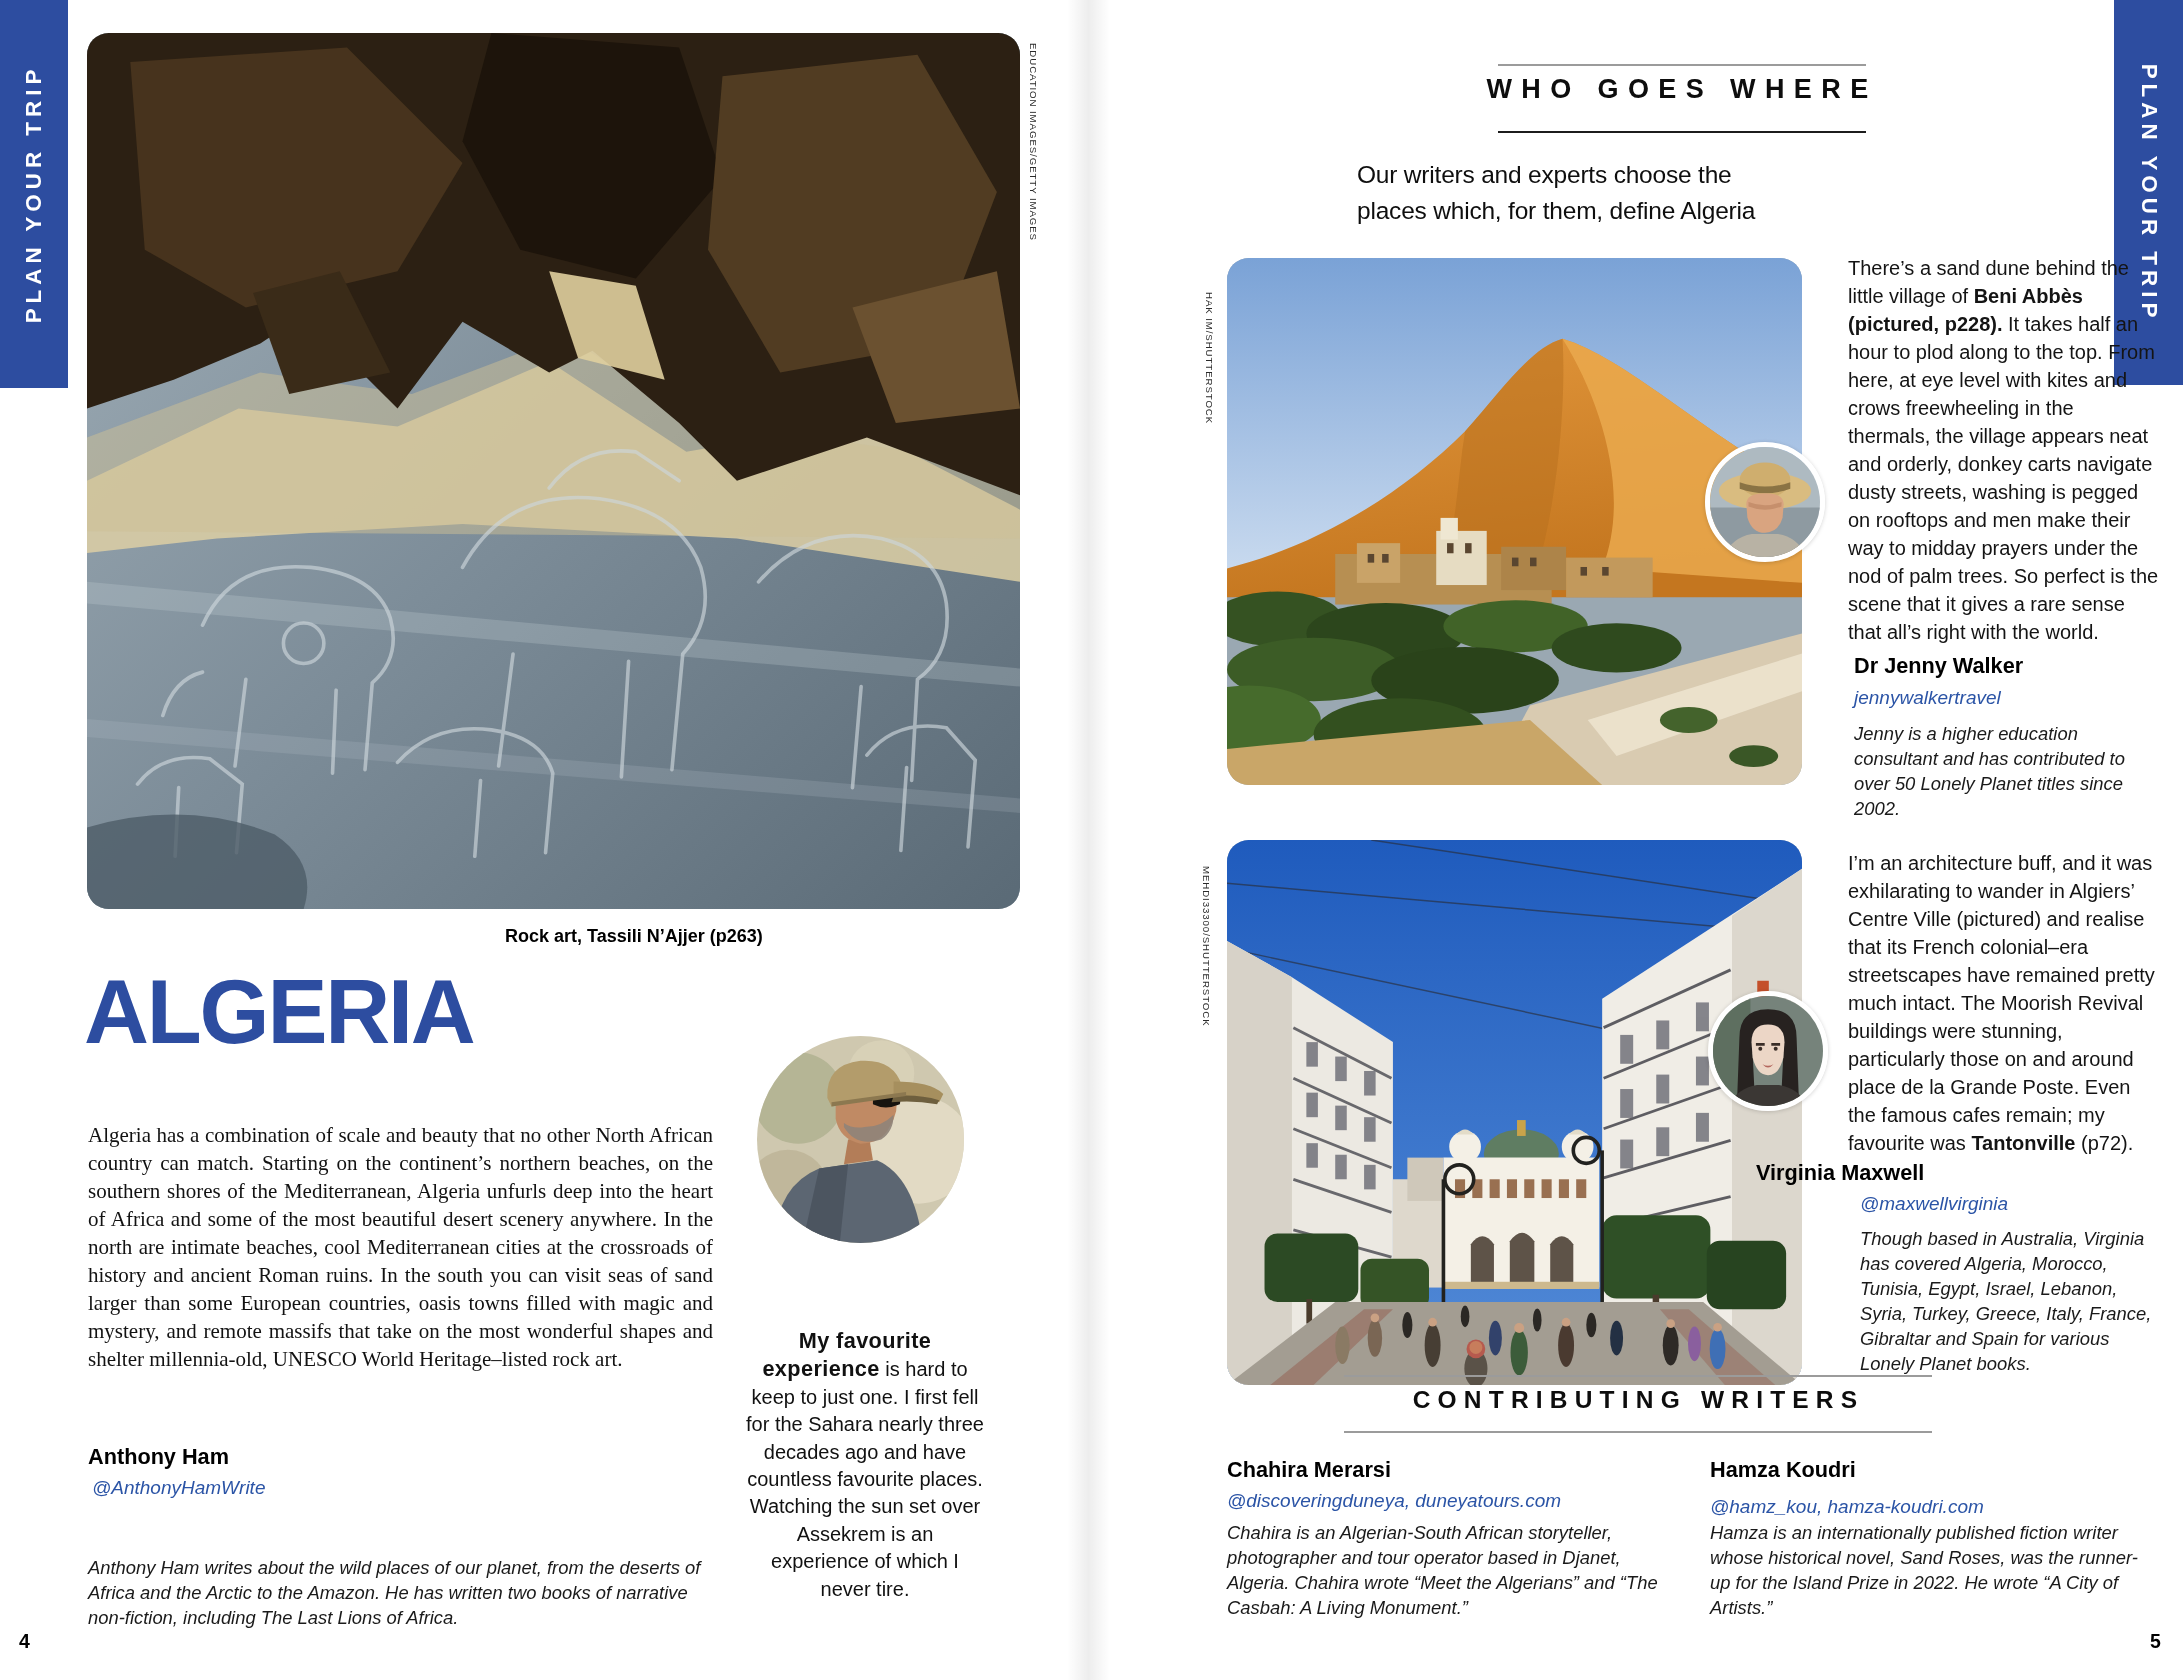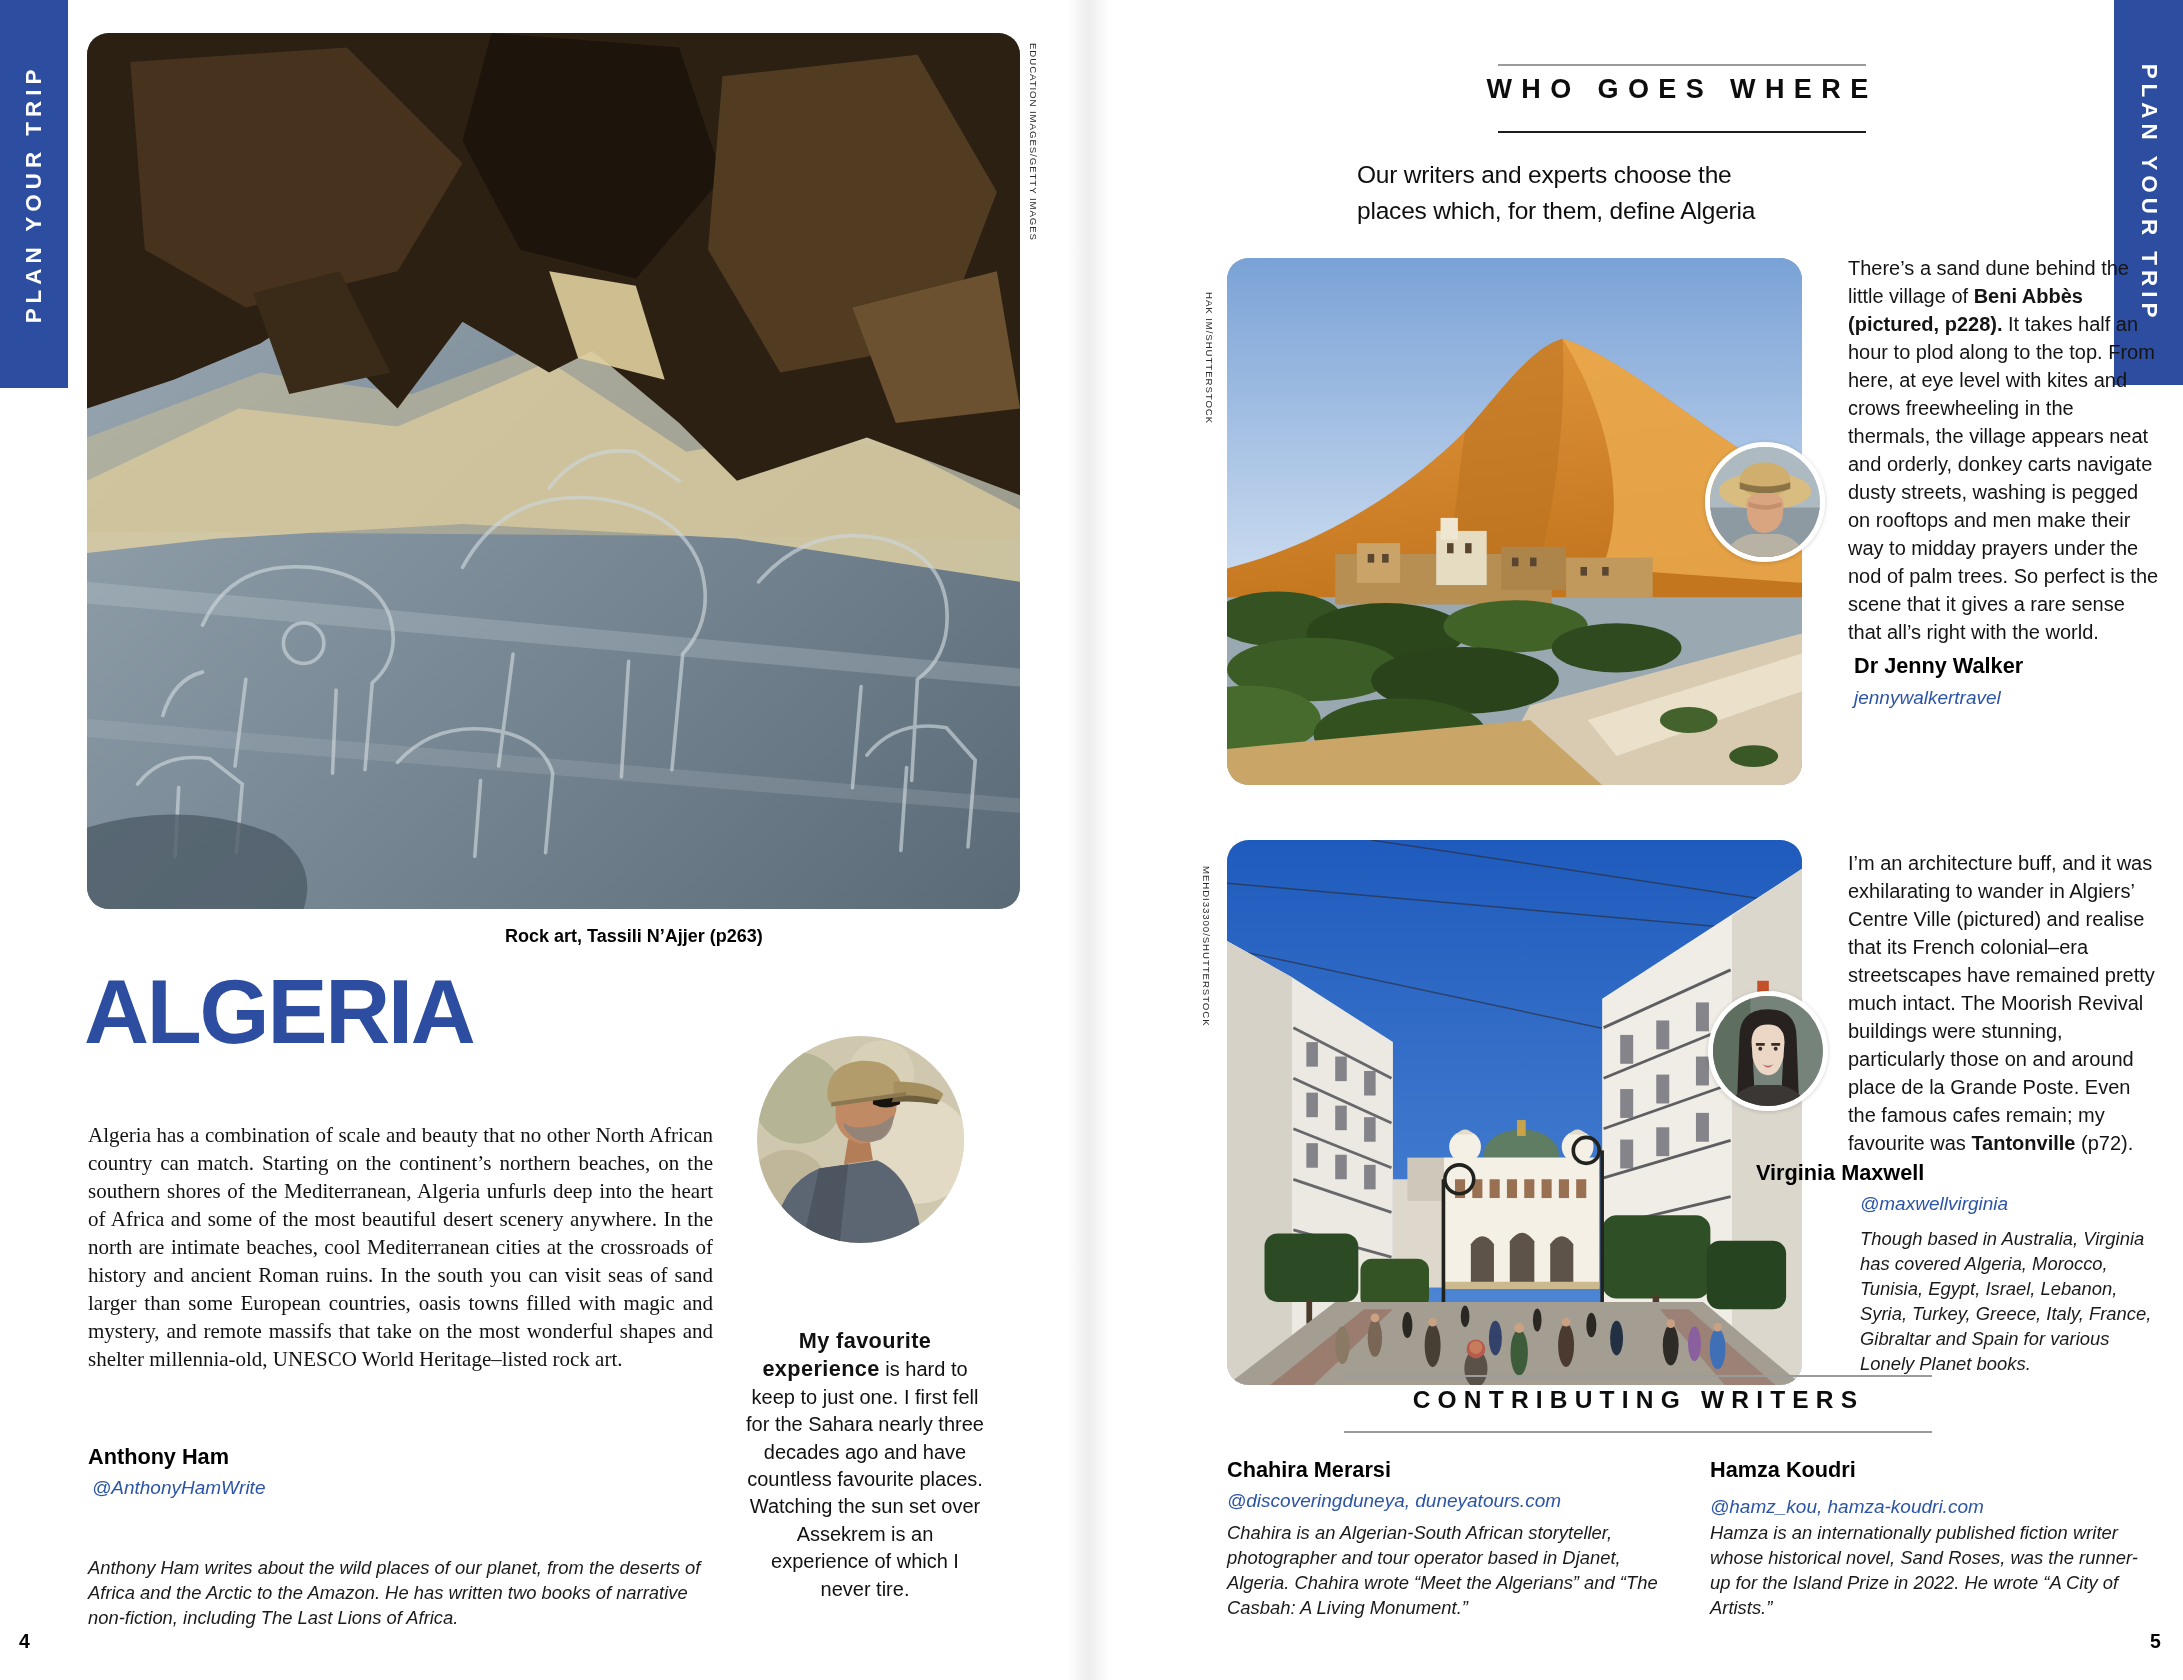--- a/index.html
+++ b/index.html
@@ -235,20 +235,21 @@
       <path d="M33,52 Q33,42 50,42 Q67,42 67,52 L66,64 Q62,78 50,78 Q38,78 34,64 Z" fill="#d9a480"></path>
       <path d="M35,50 Q50,56 65,50 L65,54 Q50,60 35,54 Z" fill="#b9825f" opacity="0.6"></path>
 
       <path d="M12,100 Q20,82 38,79 L62,79 Q80,82 88,100 Z" fill="#b8b2a4"></path>
     </svg>
   </div>
 
   <div class="abs writer-par" style="left:1848px;top:254px;width:312px;"><span>There’s a sand dune behind the little village of </span><span class="bseg">Beni Abbès</span><span> </span><span class="bseg">(pictured, p228).</span><span> It takes half an hour to plod along to the top. From here, at eye level with kites and crows freewheeling in the thermals, the village appears neat and orderly, donkey carts navigate dusty streets, washing is pegged on rooftops and men make their way to midday prayers under the nod of palm trees. So perfect is the scene that it gives a rare sense that all’s right with the world.</span></div>
   <div class="abs author-name" style="left:1854px;top:653px;">Dr Jenny Walker</div>
   <div class="abs handle" style="left:1854px;top:687px;">jennywalkertravel</div>
+  <div class="abs bio" style="left:1854px;top:721px;width:306px;">Jenny is a higher education consultant and has contributed to over 50 Lonely Planet titles since 2002.</div>
 
   <div class="abs photo" style="left:1227px;top:840px;width:575px;height:545px;">
     <svg viewBox="0 0 797 755" preserveAspectRatio="none">
       <defs>
         <linearGradient id="sky2" x1="0" y1="0" x2="0" y2="1">
           <stop offset="0" stop-color="#1f5bbd"></stop>
             <stop offset="1" stop-color="#548cd8"></stop>
         </linearGradient>
       </defs>
       <rect width="797" height="755" fill="url(#sky2)"></rect>

